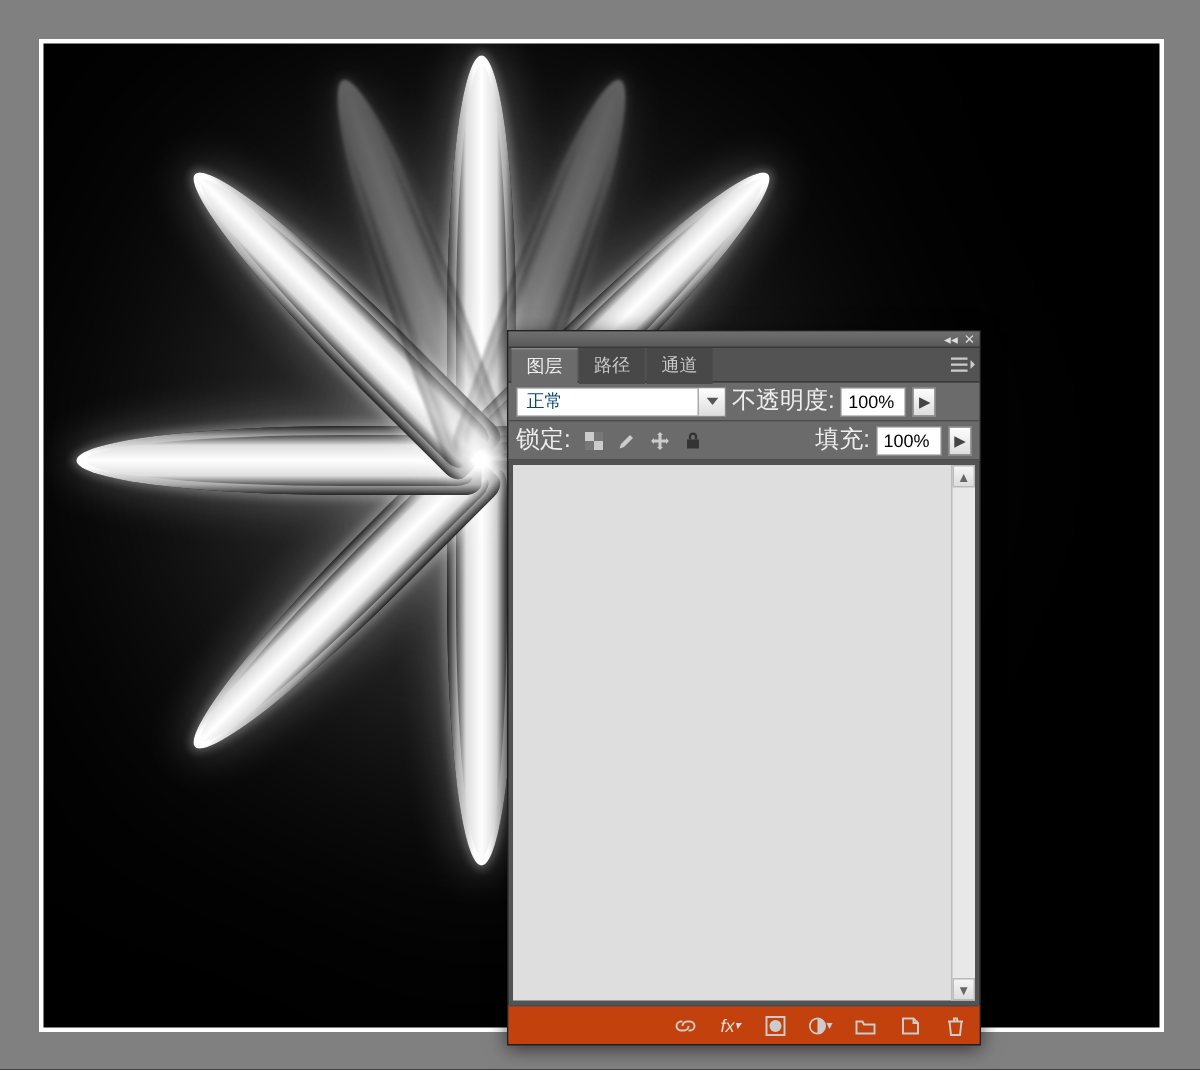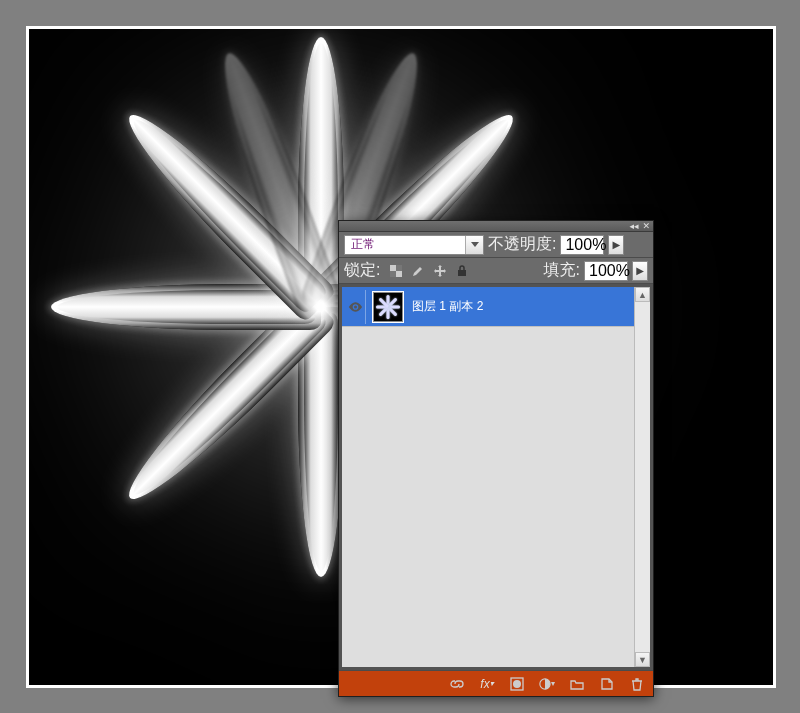--- a/index.html
+++ b/index.html
@@ -107,34 +107,34 @@
     gap:4px;
   }
   .label { color:#eee; font-size:16px; white-space:nowrap;}
   .dropdown {
     height:20px;
     background:#fff;
     border:1px solid #888;
     display:flex; align-items:center;
     position:relative;
   }
-  .dropdown .dd-val{ color:#701a75; padding:0 6px; flex:1;}
+  .dropdown .dd-val{ color:#0c4a6e; padding:0 6px; flex:1;}
   .dropdown .dd-btn{
     width:18px; height:100%;
     background: linear-gradient(#fefefe,#ddd);
     border-left:1px solid #aaa;
     display:flex;align-items:center;justify-content:center;
     color:#555;
     cursor:pointer;
   }
   .pct-field{
     width:44px; height:20px;
     background:#fff; border:1px solid #888;
     display:flex; align-items:center;
-    color:#000; padding:0 4px; font-size:16px;
+    color:#000; padding:0 4px; font-size:12px;
   }
   .arrow-btn{
     width:16px; height:20px;
     background: linear-gradient(#fefefe,#ddd);
     border:1px solid #888;
     display:flex;align-items:center;justify-content:center;
     color:#444;
     cursor:pointer;
     font-size:10px;
   }
@@ -231,20 +231,31 @@
     </div>
   </div>
 </div>
 
 <div class="panel">
   <div class="panel-titlebar">
     <span class="tb-btn">◂◂</span>
     <span class="tb-btn">✕</span>
   </div>
 
+  <div class="panel-tabs">
+    <div class="tab active">图层</div>
+    <div class="tab">路径</div>
+    <div class="tab">通道</div>
+    <div class="panel-menu">
+      <svg viewBox="0 0 18 14">
+          <path d="M2 3h11M2 7h11M2 11h11" stroke="#ccc" stroke-width="1.5"></path>
+          <path d="M15 4l3 3-3 3z" fill="#ccc"></path>
+        </svg>
+    </div>
+  </div>
 
   <div class="opt-row">
     <div class="dropdown" style="width:140px">
       <span class="dd-val">正常</span>
       <span class="dd-btn">
         <svg width="8" height="6" viewBox="0 0 8 6">
             <path d="M0 0l4 5 4-5z" fill="#555"></path>
           </svg>
       </span>
     </div>
@@ -285,41 +296,20 @@
     </div>
     <div style="flex:1"></div>
     <span class="label">填充:</span>
     <div class="pct-field">
       <span>100%</span>
     </div>
     <div class="arrow-btn">▶</div>
   </div>
 
   <div class="layer-area">
-    <div class="layer-row">
-      <div class="eye">
-        <svg viewBox="0 0 16 10">
-            <path d="M8 0C4 0 1 5 1 5s3 5 7 5 7-5 7-5-3-5-7-5zm0 8a3 3 0 110-6 3 3 0 010 6z" fill="#555"></path>
-            <circle cx="8" cy="5" r="1.6" fill="#555"></circle>
-          </svg>
-      </div>
-      <div class="thumb">
-        <div class="thumb-mini">
-          <div class="mp" style="transform:translate(-50%,-100%) rotate(0deg)"></div>
-          <div class="mp" style="transform:translate(-50%,-100%) rotate(45deg)"></div>
-          <div class="mp" style="transform:translate(-50%,-100%) rotate(90deg)"></div>
-          <div class="mp" style="transform:translate(-50%,-100%) rotate(135deg)"></div>
-          <div class="mp" style="transform:translate(-50%,-100%) rotate(180deg)"></div>
-          <div class="mp" style="transform:translate(-50%,-100%) rotate(225deg)"></div>
-          <div class="mp" style="transform:translate(-50%,-100%) rotate(270deg)"></div>
-          <div class="mp" style="transform:translate(-50%,-100%) rotate(315deg)"></div>
-        </div>
-      </div>
-      <span>图层 1 副本 2</span>
-    </div>
     <div class="layer-scroll">
       <div class="sc-btn up">▲</div>
       <div class="sc-btn down">▼</div>
     </div>
   </div>
 
   <div class="footer">
     <span class="fic">
         <svg viewBox="0 0 14 14">
           <path d="M5 7a3 3 0 013-3h2a3 3 0 010 6H9M9 7a3 3 0 01-3 3H4a3 3 0 010-6h1"></path>

